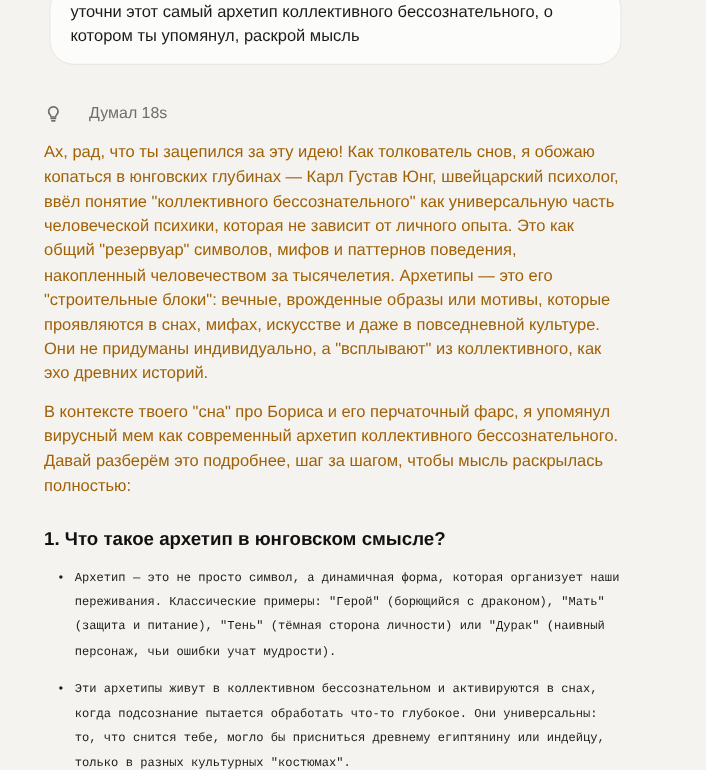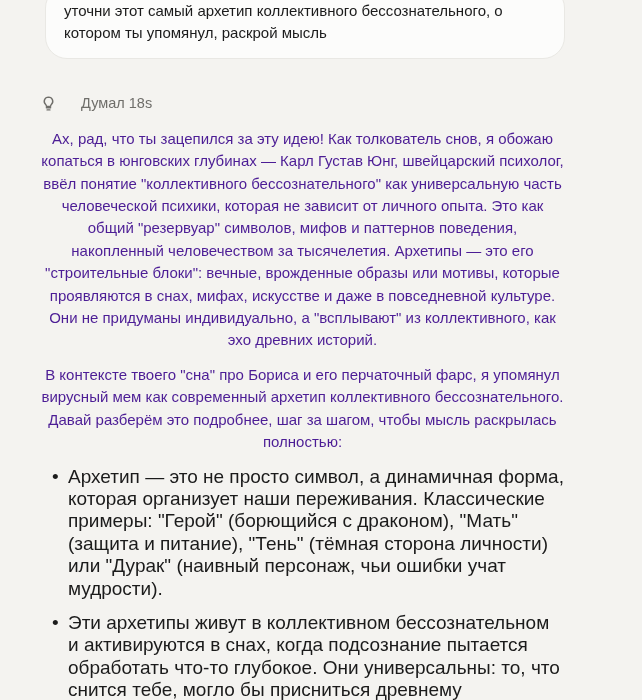--- a/index.html
+++ b/index.html
@@ -42,41 +42,41 @@
     cursor: pointer;
     width: fit-content;
   }
   .thinking-row svg { display: block; }
   
   .response { margin-top: 16px; }
   .response p {
     font-size: 15px;
     line-height: 22.4px;
     margin-bottom: 12px;
-    color: #4c1d95;
-    text-align: center;
+    color: #a16207;
   }
   .response h3 {
     font-size: 17px;
     line-height: 24px;
     font-weight: 700;
     margin-top: 24px;
     margin-bottom: 13px;
     color: #111;
   }
   .response ul {
     list-style: none;
     margin: 0 0 4px 0;
   }
   .response ul li {
     position: relative;
     padding-left: 28px;
-    font-size: 19px;
+    font-size: 11px;
     line-height: 22.4px;
     margin-bottom: 12px;
+    font-family: Liberation Mono, monospace;
   }
   .response ul li::before {
     content: "•";
     position: absolute;
     left: 12px;
     top: 0;
     color: #1b1b1b;
   }
 </style>
 </head>
@@ -100,20 +100,21 @@
     </span>
     <span>Думал 18s</span>
   </div>
 
   <div class="response">
 
     <p>Ах, рад, что ты зацепился за эту идею! Как толкователь снов, я обожаю копаться в юнговских глубинах — Карл Густав Юнг, швейцарский психолог, ввёл понятие "коллективного бессознательного" как универсальную часть человеческой психики, которая не зависит от личного опыта. Это как общий "резервуар" символов, мифов и паттернов поведения, накопленный человечеством за тысячелетия. Архетипы — это его "строительные блоки": вечные, врожденные образы или мотивы, которые проявляются в снах, мифах, искусстве и даже в повседневной культуре. Они не придуманы индивидуально, а "всплывают" из коллективного, как эхо древних историй.</p>
 
     <p>В контексте твоего "сна" про Бориса и его перчаточный фарс, я упомянул вирусный мем как современный архетип коллективного бессознательного. Давай разберём это подробнее, шаг за шагом, чтобы мысль раскрылась полностью:</p>
 
+    <h3>1. Что такое архетип в юнговском смысле?</h3>
 
     <ul>
       <li>Архетип — это не просто символ, а динамичная форма, которая организует наши переживания. Классические примеры: "Герой" (борющийся с драконом), "Мать" (защита и питание), "Тень" (тёмная сторона личности) или "Дурак" (наивный персонаж, чьи ошибки учат мудрости).</li>
       <li>Эти архетипы живут в коллективном бессознательном и активируются в снах, когда подсознание пытается обработать что-то глубокое. Они универсальны: то, что снится тебе, могло бы присниться древнему египтянину или индейцу, только в разных культурных "костюмах".</li>
     </ul>
 
     <h3>2. Вирусный мем как современный архетип:</h3>
 
   </div>
 

